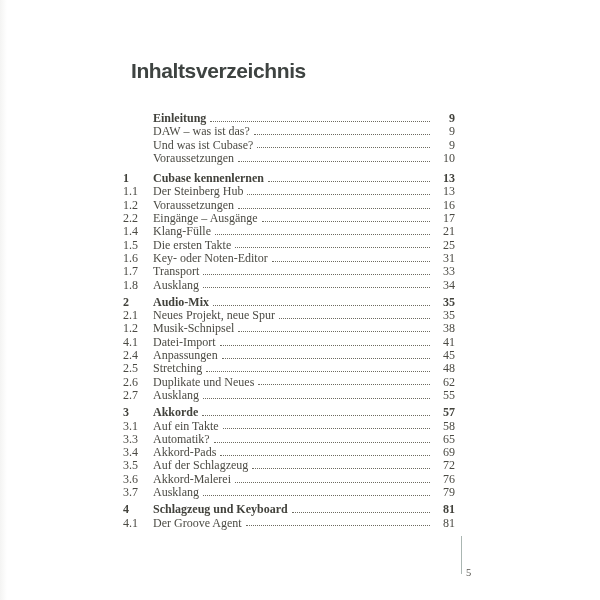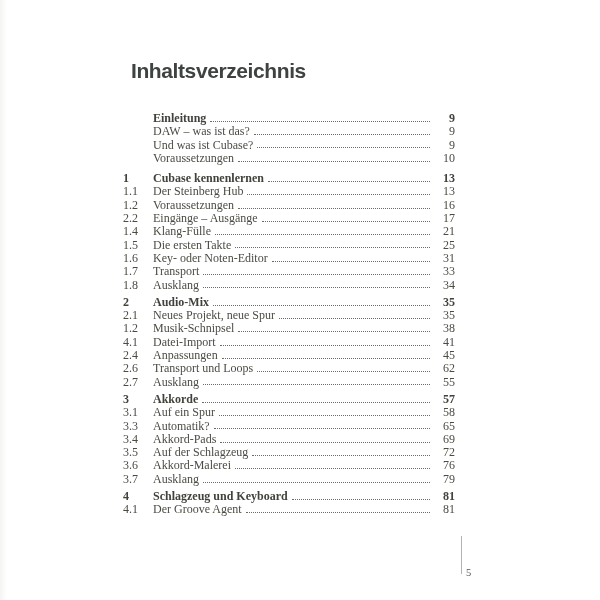--- a/index.html
+++ b/index.html
@@ -186,42 +186,48 @@
     <span class="dot-leader"></span>
     <span class="entry-page">41</span>
   </div>
         <div class="toc-row">
     <span class="entry-num">2.4</span>
     <span class="entry-label">Anpassungen</span>
     <span class="dot-leader"></span>
     <span class="entry-page">45</span>
   </div>
         <div class="toc-row">
+    <span class="entry-num">2.5</span>
+    <span class="entry-label">Stretching</span>
+    <span class="dot-leader"></span>
+    <span class="entry-page">48</span>
+  </div>
+        <div class="toc-row">
     <span class="entry-num">2.6</span>
-    <span class="entry-label">Transport und Loops</span>
+    <span class="entry-label">Duplikate und Neues</span>
     <span class="dot-leader"></span>
     <span class="entry-page">62</span>
   </div>
         <div class="toc-row">
     <span class="entry-num">2.7</span>
     <span class="entry-label">Ausklang</span>
     <span class="dot-leader"></span>
     <span class="entry-page">55</span>
   </div>
       </div>
       <div class="toc-section">
         <div class="toc-row bold">
     <span class="entry-num">3</span>
     <span class="entry-label">Akkorde</span>
     <span class="dot-leader"></span>
     <span class="entry-page">57</span>
   </div>
         <div class="toc-row">
     <span class="entry-num">3.1</span>
-    <span class="entry-label">Auf ein Spur</span>
+    <span class="entry-label">Auf ein Takte</span>
     <span class="dot-leader"></span>
     <span class="entry-page">58</span>
   </div>
         <div class="toc-row">
     <span class="entry-num">3.3</span>
     <span class="entry-label">Automatik?</span>
     <span class="dot-leader"></span>
     <span class="entry-page">65</span>
   </div>
         <div class="toc-row">

